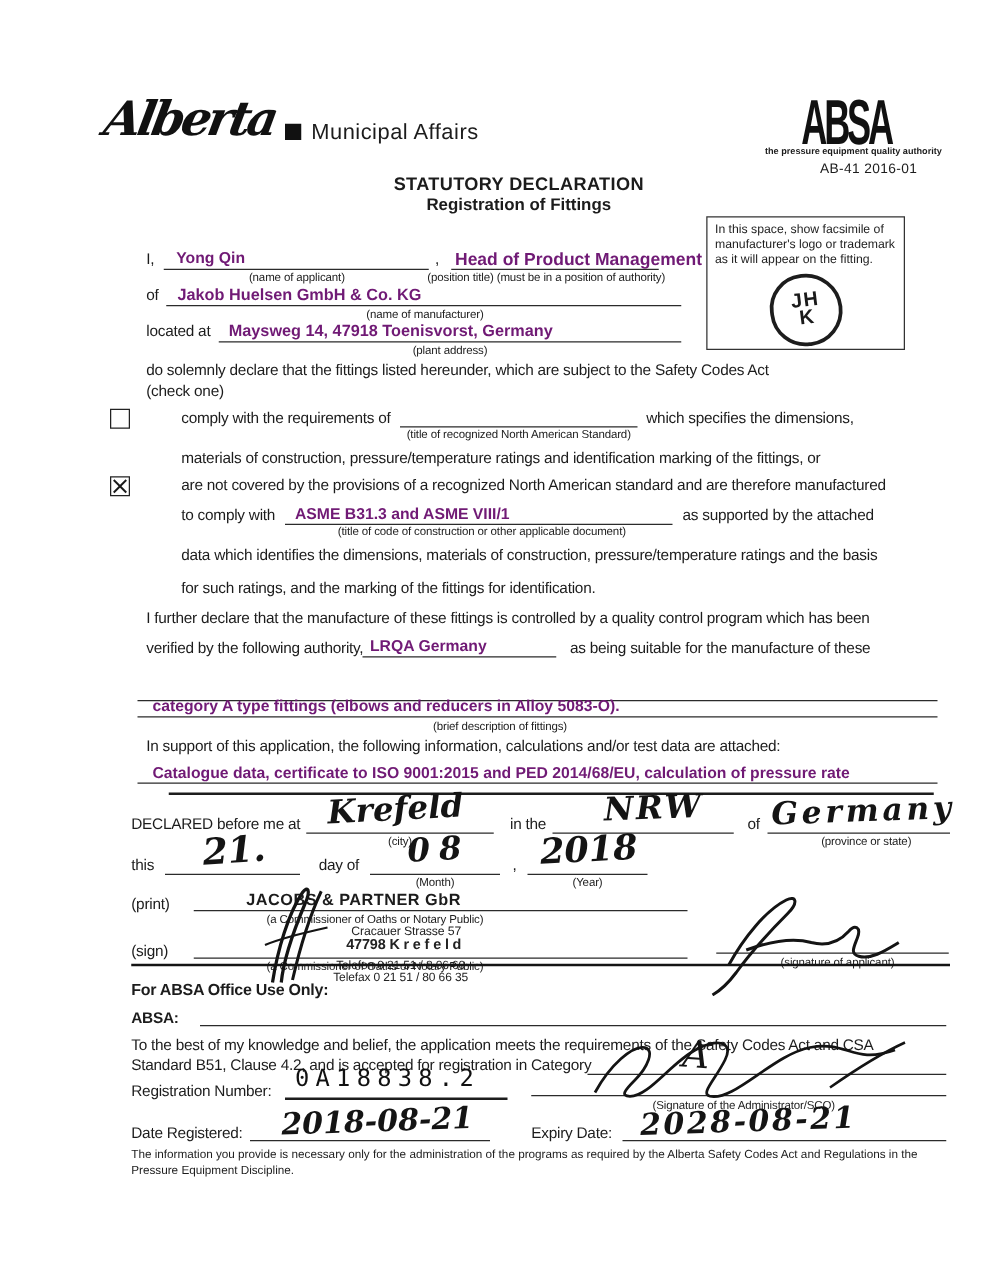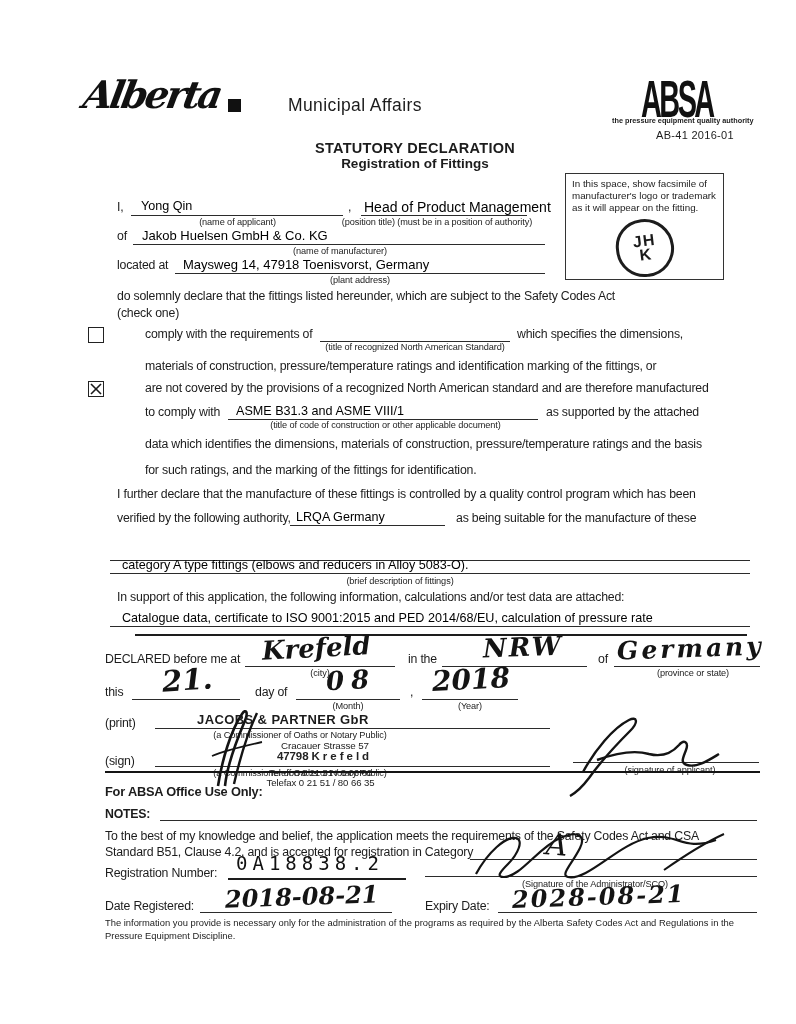--- a/index.html
+++ b/index.html
@@ -2,21 +2,21 @@
 <html><head>
 <meta charset="utf-8">
 <style>
   html,body{margin:0;padding:0;background:#e8e8e8;}
   .page{position:relative;width:796px;height:1024px;background:#ffffff;margin:0 auto;
         font-family:"Liberation Sans",sans-serif;color:#1c1c1c;overflow:hidden;}
   .t{position:absolute;font-size:12.3px;letter-spacing:-0.2px;white-space:nowrap;color:#1c1c1c;}
   .cap{position:absolute;font-size:9.2px;letter-spacing:-0.1px;white-space:nowrap;color:#222;text-align:center;}
   .ul{position:absolute;border-bottom:1.3px solid #2b2b2b;}
   .ul2{position:absolute;border-bottom:2px solid #1d1d1d;}
-  .val{position:absolute;font-size:12.6px;white-space:nowrap;color:#000000;}
+  .val{position:absolute;font-size:12.6px;white-space:nowrap;color:#701a75;font-weight:bold;}
   .hand{position:absolute;font-family:"DejaVu Serif",serif;font-style:italic;font-weight:bold;
         color:#141414;white-space:nowrap;}
   .bold{font-weight:bold;}
   .chk{position:absolute;width:14px;height:14px;border:1.7px solid #222;background:#fff;}
   .chk svg{position:absolute;left:0;top:0;}
   .sig{position:absolute;}
   .stamp-circle{position:absolute;width:52px;height:52px;border:3.5px solid #1d1d1d;
         border-radius:48% 52% 50% 50%;display:flex;flex-direction:column;align-items:center;
         justify-content:center;transform:rotate(-7deg);font-weight:bold;line-height:0.85;
         font-size:16px;letter-spacing:1px;color:#1a1a1a;}
@@ -25,21 +25,21 @@
   .alberta{position:absolute;font-family:"DejaVu Serif",serif;font-style:italic;font-weight:bold;
         font-size:38px;letter-spacing:-3px;transform:skewX(-10deg);color:#111;}
 </style>
 </head>
 <body>
 
 <div class="page">
 
   <div class="alberta" style="left:84px;top:72px;">Alberta</div>
   <div style="position:absolute;left:228px;top:99px;width:13px;height:13px;background:#111;"></div>
-  <div class="t" style="left:249px;top:95px;font-size:17.5px;letter-spacing:0.4px;margin-left:39px;">Municipal Affairs</div>
+  <div class="t" style="left:249px;top:95px;font-size:17.5px;letter-spacing:0.4px;">Municipal Affairs</div>
 
   <div class="absa-word" style="left:641px;top:70px;">ABSA</div>
   <div class="t" style="left:612px;top:116px;font-size:7.3px;font-weight:bold;letter-spacing:0;">the pressure equipment quality authority</div>
   <div class="t" style="left:656px;top:129px;font-size:11px;letter-spacing:0.3px;">AB-41  2016-01</div>
 
   <div style="position:absolute;left:230px;top:140px;width:370px;text-align:center;">
     <div style="font-size:14.5px;font-weight:bold;letter-spacing:0.3px;">STATUTORY DECLARATION</div>
     <div style="font-size:13.5px;font-weight:bold;">Registration of Fittings</div>
   </div>
 
@@ -159,21 +159,21 @@
   <div class="ul" style="left:573px;top:748px;width:186px;height:14px;"></div>
   <div class="cap" style="left:585px;top:765px;width:170px;">(signature of applicant)</div>
   <svg class="sig" style="left:553px;top:712px;" width="200" height="85" viewBox="0 0 200 85">
     <path d="M30,60 C42,38 60,16 76,8 C84,4 86,10 77,19 C62,34 46,52 36,66 C30,74 24,80 17,84" fill="none" stroke="#141414" stroke-width="2.4"></path>
     <path d="M44,48 C66,40 82,38 96,42 C108,45 118,42 126,33 C131,27 136,30 133,38 C130,46 127,51 134,53 C144,56 156,48 166,42" fill="none" stroke="#141414" stroke-width="2.4"></path>
   </svg>
 
   <div style="position:absolute;left:105px;top:771px;width:655px;border-top:2.6px solid #141414;"></div>
 
   <div class="t bold" style="left:105px;top:784px;font-size:12.8px;">For ABSA Office Use Only:</div>
-  <div class="t bold" style="left:105px;top:807px;">NOTES:</div>
+  <div class="t bold" style="left:105px;top:807px;">ABSA:</div>
   <div class="ul" style="left:160px;top:806px;width:597px;height:14px;"></div>
 
   <div class="t" style="left:105px;top:829px;">To the best of my knowledge and belief, the application meets the requirements of the Safety Codes Act and CSA</div>
   <div class="t" style="left:105px;top:845px;">Standard B51, Clause 4.2, and is accepted for registration in Category</div>
   <div class="ul" style="left:470px;top:845px;width:287px;height:14px;"></div>
   <div class="hand" style="left:546px;top:827px;font-size:30px;font-weight:normal;transform:rotate(4deg);">A</div>
 
   <div class="t" style="left:105px;top:866px;">Registration Number:</div>
   <div class="ul2" style="left:228px;top:864px;width:178px;height:14px;"></div>
   <div style="position:absolute;left:236px;top:852px;font-family:'DejaVu Sans Mono',monospace;font-size:19px;letter-spacing:5px;color:#111;">0A18838.2</div>

